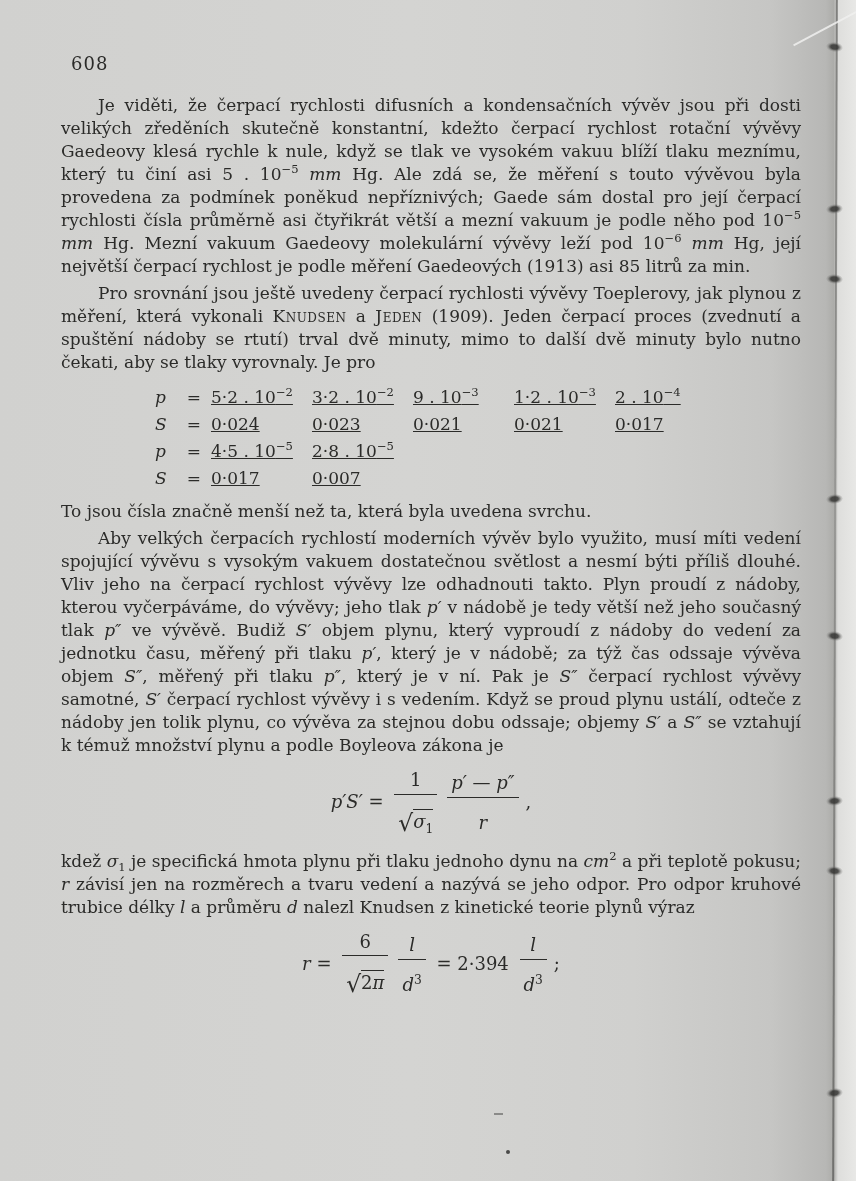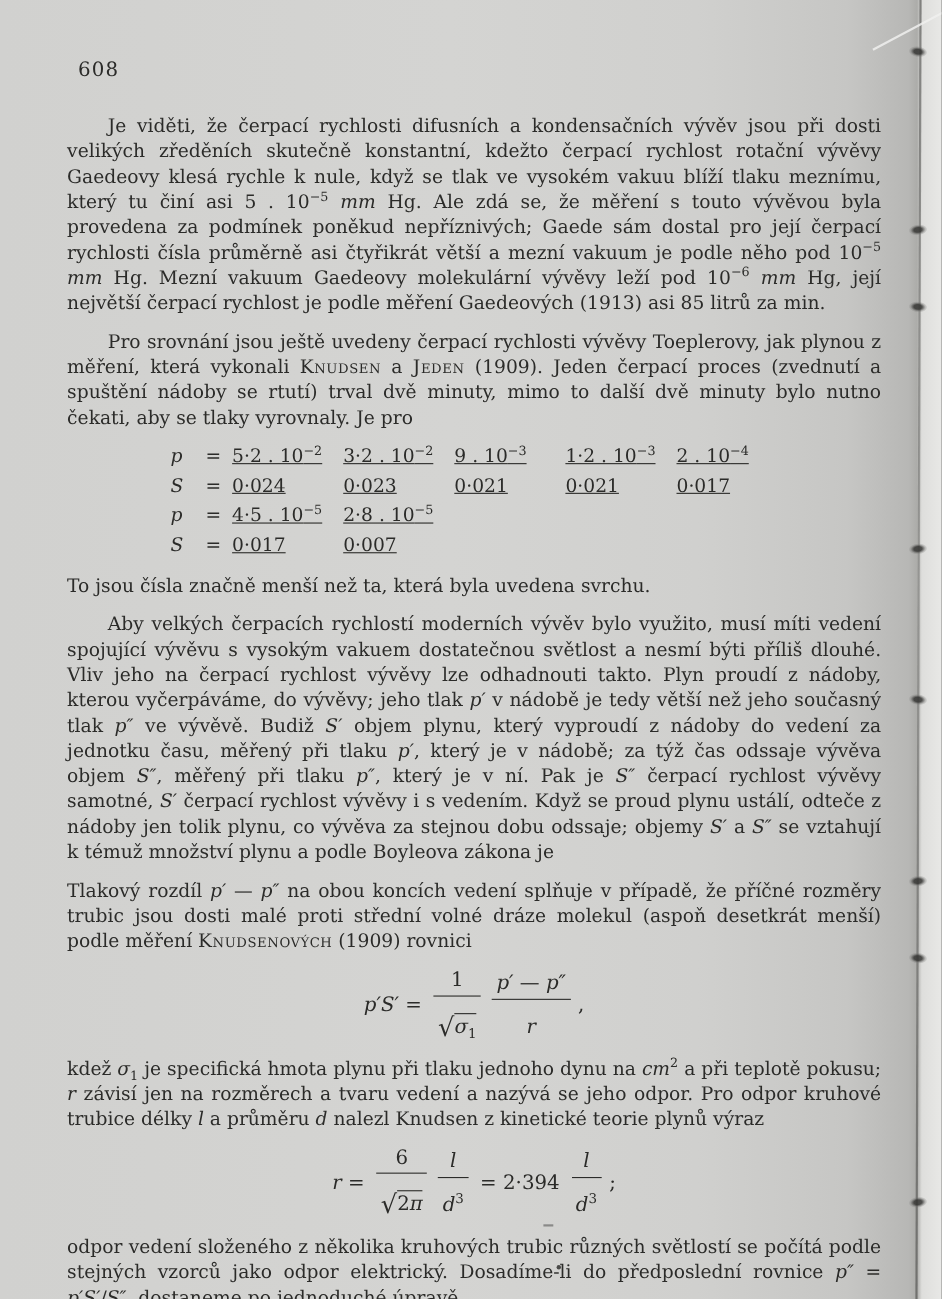--- a/index.html
+++ b/index.html
@@ -5,21 +5,21 @@
   html,body { margin:0; padding:0; background:#9a9a98; }
   .page {
     position:relative; width:856px; height:1181px; margin:0 auto; overflow:hidden;
     background:
       linear-gradient(90deg, #d1d1cf 0%, #d4d4d2 48%, #d0d0ce 74%, #c6c6c4 90%, #b7b7b5 96.5%, #acaca9 97.4%, #dededc 97.9%, #e8e8e6 100%);
     font-family:"DejaVu Serif","Liberation Serif",serif;
     color:#2b2b29;
   }
   .pagenum { position:absolute; left:71px; top:53px; font-size:18px; letter-spacing:1px; }
   .content { position:absolute; left:61px; top:92px; width:740px; }
-  .para { margin:12px 0 4px 0; font-size:17px; line-height:23px; text-align:justify; }
+  .para { margin:2px 0 4px 0; font-size:17px; line-height:23px; text-align:justify; }
   .indent { text-indent:37px; }
   .sc { font-variant:small-caps; letter-spacing:.5px; }
   sup { font-size:68%; line-height:0; }
   sub { font-size:68%; line-height:0; }
   
   .ptable { margin:10px 0 8px 94px; font-size:17px; }
   .trow { display:flex; line-height:27px; }
   .tlabel { width:46px; display:flex; justify-content:space-between; padding-right:10px; }
   .tval { width:101px;text-decoration:underline; }
   
@@ -91,29 +91,27 @@
           </span>
           <span class="tval">0·017</span>
           <span class="tval">0·007</span>
         </div>
       </div>
 
     <p class="para">To jsou čísla značně menší než ta, která byla uvedena svrchu.</p>
     <p class="para indent">Aby velkých čerpacích rychlostí moderních vývěv bylo využito, musí míti vedení spojující vývěvu s vysokým vakuem dostatečnou světlost a nesmí býti příliš dlouhé. Vliv jeho na čerpací rychlost vývěvy lze odhadnouti takto. Plyn proudí z nádoby, kterou vyčerpáváme, do vývěvy; jeho tlak <i>p′</i> v nádobě je tedy větší než jeho současný tlak <i>p″</i> ve vývěvě. Budiž <i>S′</i> objem plynu, který vyproudí z nádoby do vedení za jednotku času, měřený při tlaku <i>p′</i>, který je v nádobě; za týž čas odssaje vývěva objem <i>S″</i>, měřený při tlaku <i>p″</i>, který je v ní. Pak je <i>S″</i> čerpací rychlost vývěvy samotné, <i>S′</i> čerpací rychlost vývěvy i s vedením. Když se proud plynu ustálí, odteče z nádoby jen tolik plynu, co vývěva za stejnou dobu odssaje; objemy <i>S′</i> a <i>S″</i> se vztahují k témuž množství plynu a podle Boyleova zákona je</p>
 
 
-    <p class="para">Tlakový rozdíl <i>p′</i> — <i>p″</i> na obou koncích vedení splňuje v případě, že příčné rozměry trubic jsou dosti malé proti střední volné dráze molekul (aspoň desetkrát menší) podle měření <span class="sc">Knudsenových</span> (1909) rovnici</p>
 
     <div class="formula f-tall"><i>p′S′</i> = <span class="frac"><span class="num">1</span><span class="den"><span class="rad">√</span><span class="ol"><i>σ</i><sub>1</sub></span></span></span><span class="frac"><span class="num"><i>p′</i> — <i>p″</i></span><span class="den"><i>r</i></span></span><span class="fpunct">,</span></div>
 
     <p class="para">kdež <i>σ</i><sub>1</sub> je specifická hmota plynu při tlaku jednoho dynu na <i>cm</i><sup>2</sup> a při teplotě pokusu; <i>r</i> závisí jen na rozměrech a tvaru vedení a nazývá se jeho odpor. Pro odpor kruhové trubice délky <i>l</i> a průměru <i>d</i> nalezl Knudsen z kinetické teorie plynů výraz</p>
 
     <div class="formula f-tall"><i>r</i> = <span class="frac"><span class="num">6</span><span class="den"><span class="rad">√</span><span class="ol">2<i>π</i></span></span></span><span class="frac"><span class="num"><i>l</i></span><span class="den"><i>d</i><sup>3</sup></span></span> = 2·394 <span class="frac"><span class="num"><i>l</i></span><span class="den"><i>d</i><sup>3</sup></span></span><span class="fpunct">;</span></div>
 
-    <p class="para">odpor vedení složeného z několika kruhových trubic různých světlostí se počítá podle stejných vzorců jako odpor elektrický. Dosadíme-li do předposlední rovnice <i>p″</i> = <i>p′S′</i>/<i>S″</i>, dostaneme po jednoduché úpravě</p>
   </div>
 
   <div class="seam"></div>
   <div class="crease"></div>
   <div class="stitch" style="top:42px;  transform:rotate(8deg);"></div>
   <div class="stitch" style="top:204px; transform:rotate(-6deg);"></div>
   <div class="stitch" style="top:274px; transform:rotate(4deg);"></div>
   <div class="stitch" style="top:494px; transform:rotate(-5deg);"></div>
   <div class="stitch" style="top:631px; transform:rotate(7deg);"></div>
   <div class="stitch" style="top:796px; transform:rotate(-4deg);"></div>

